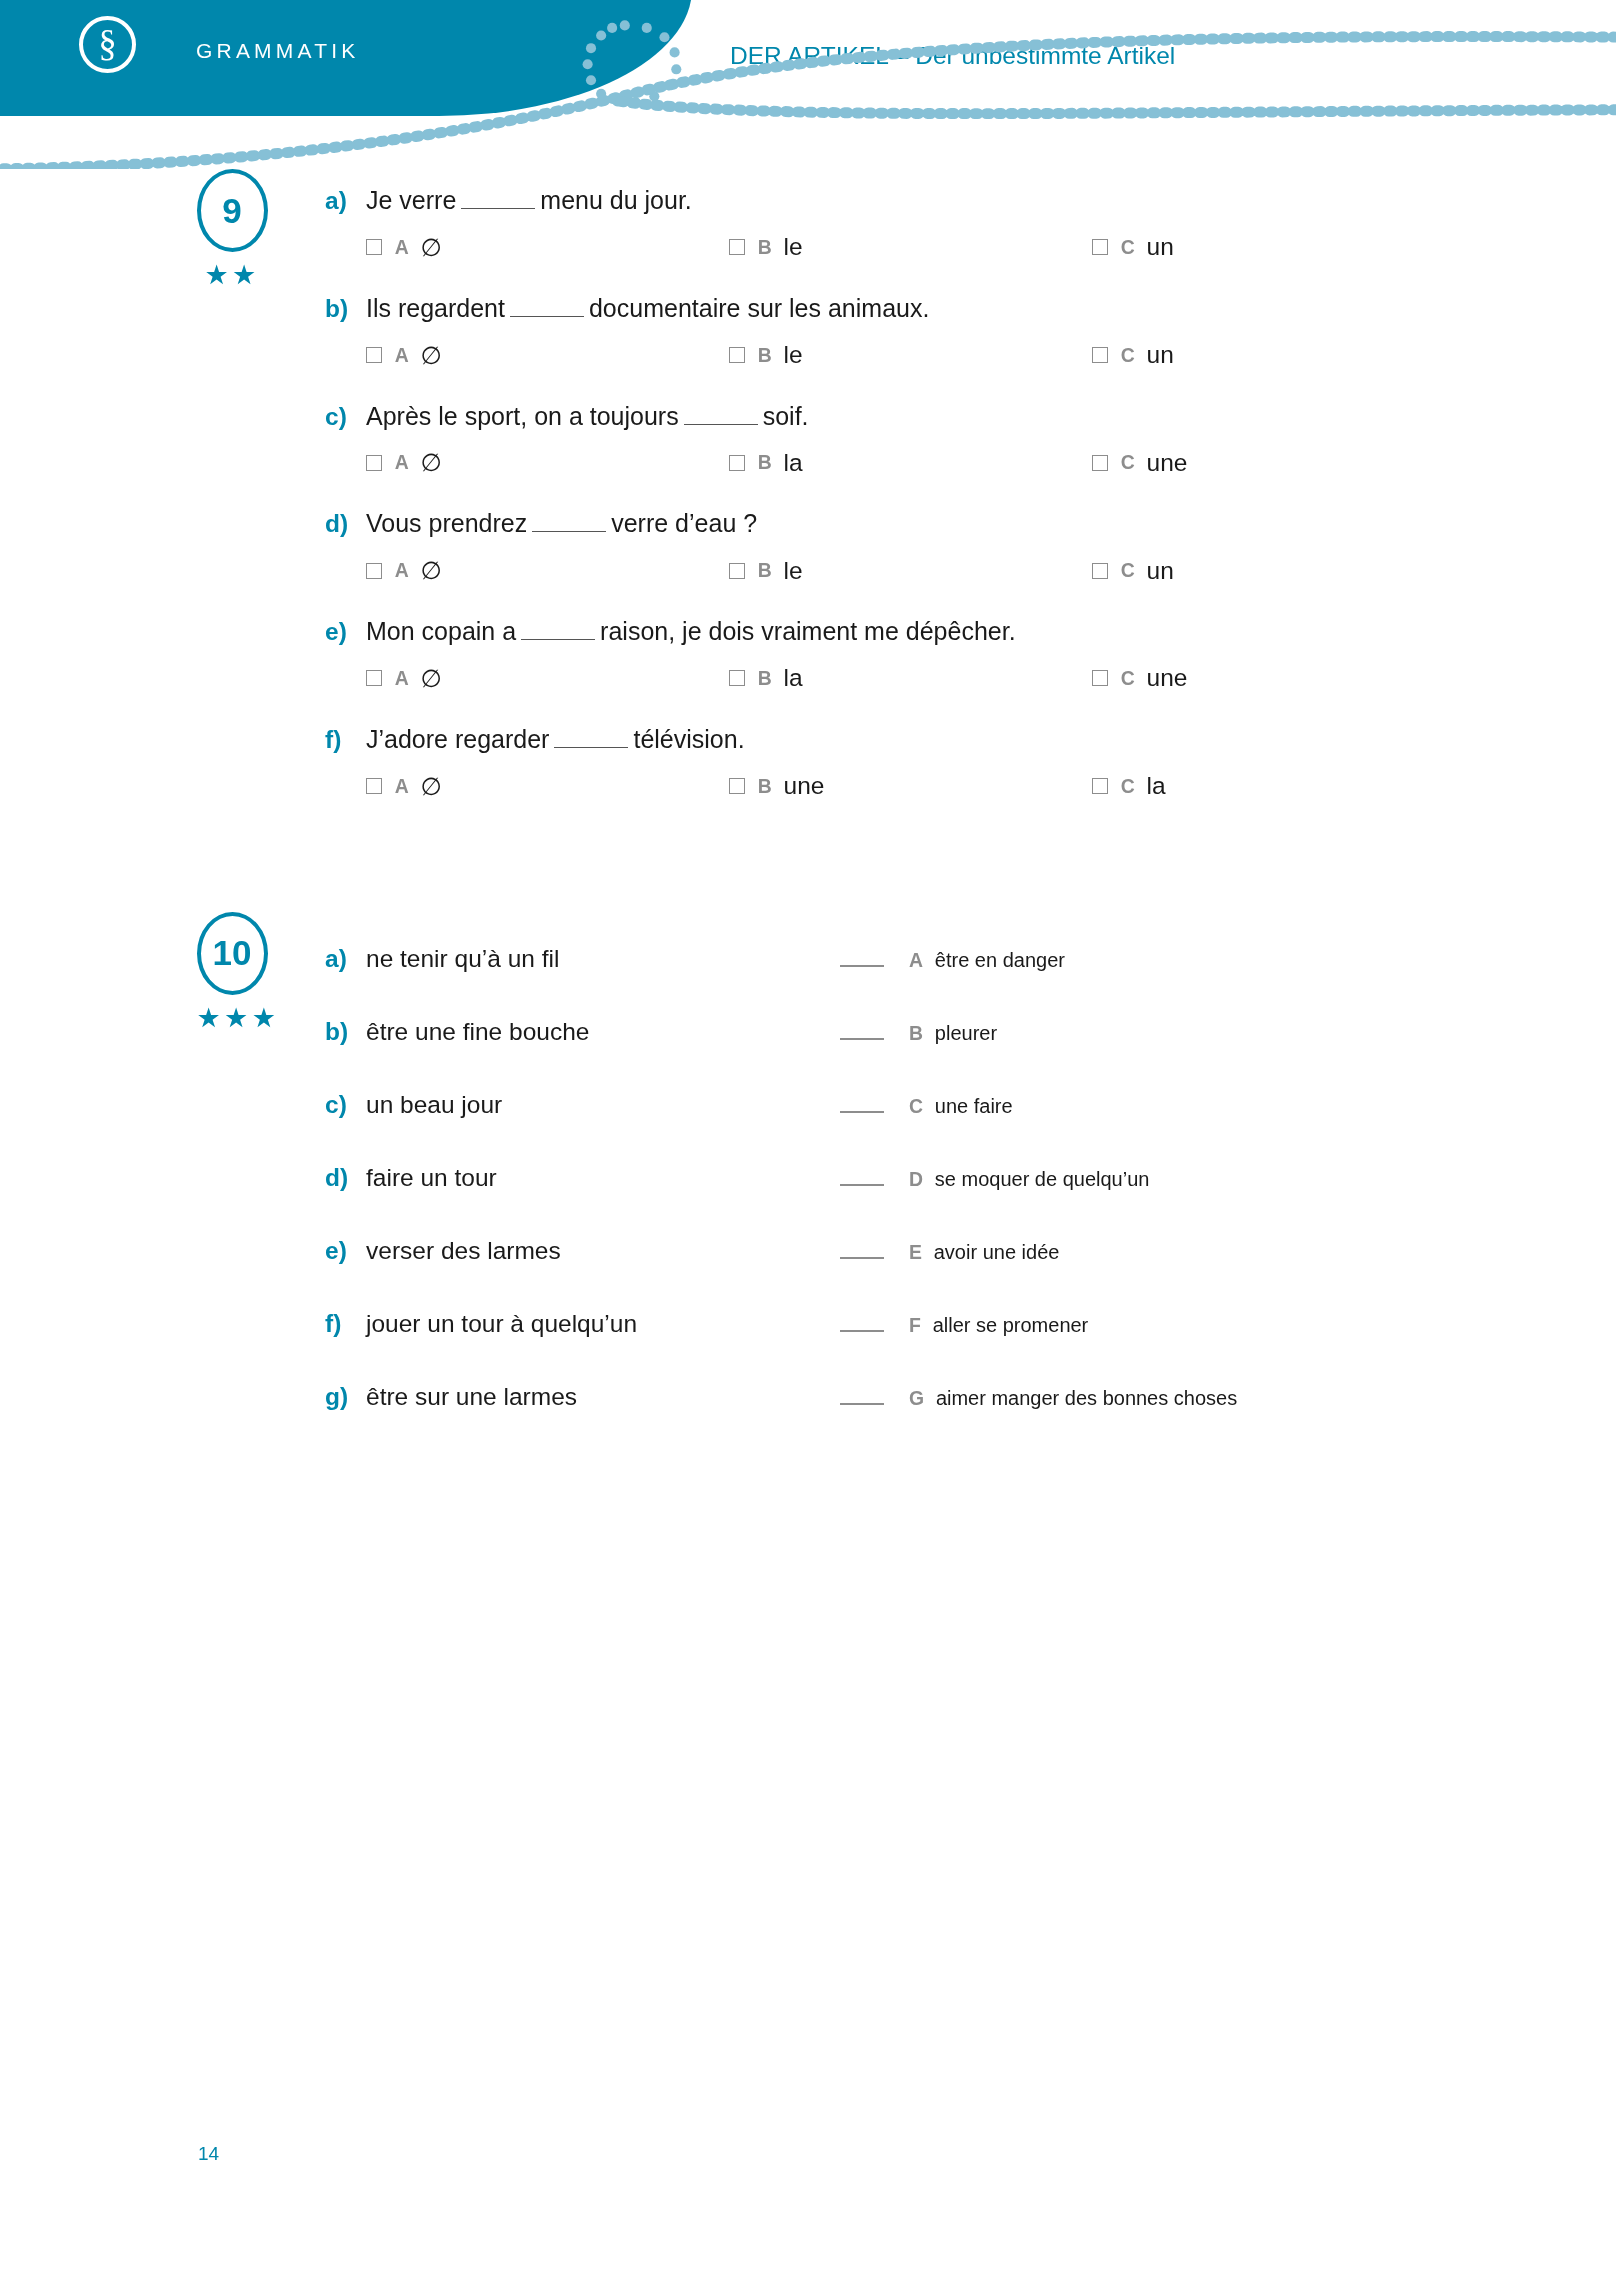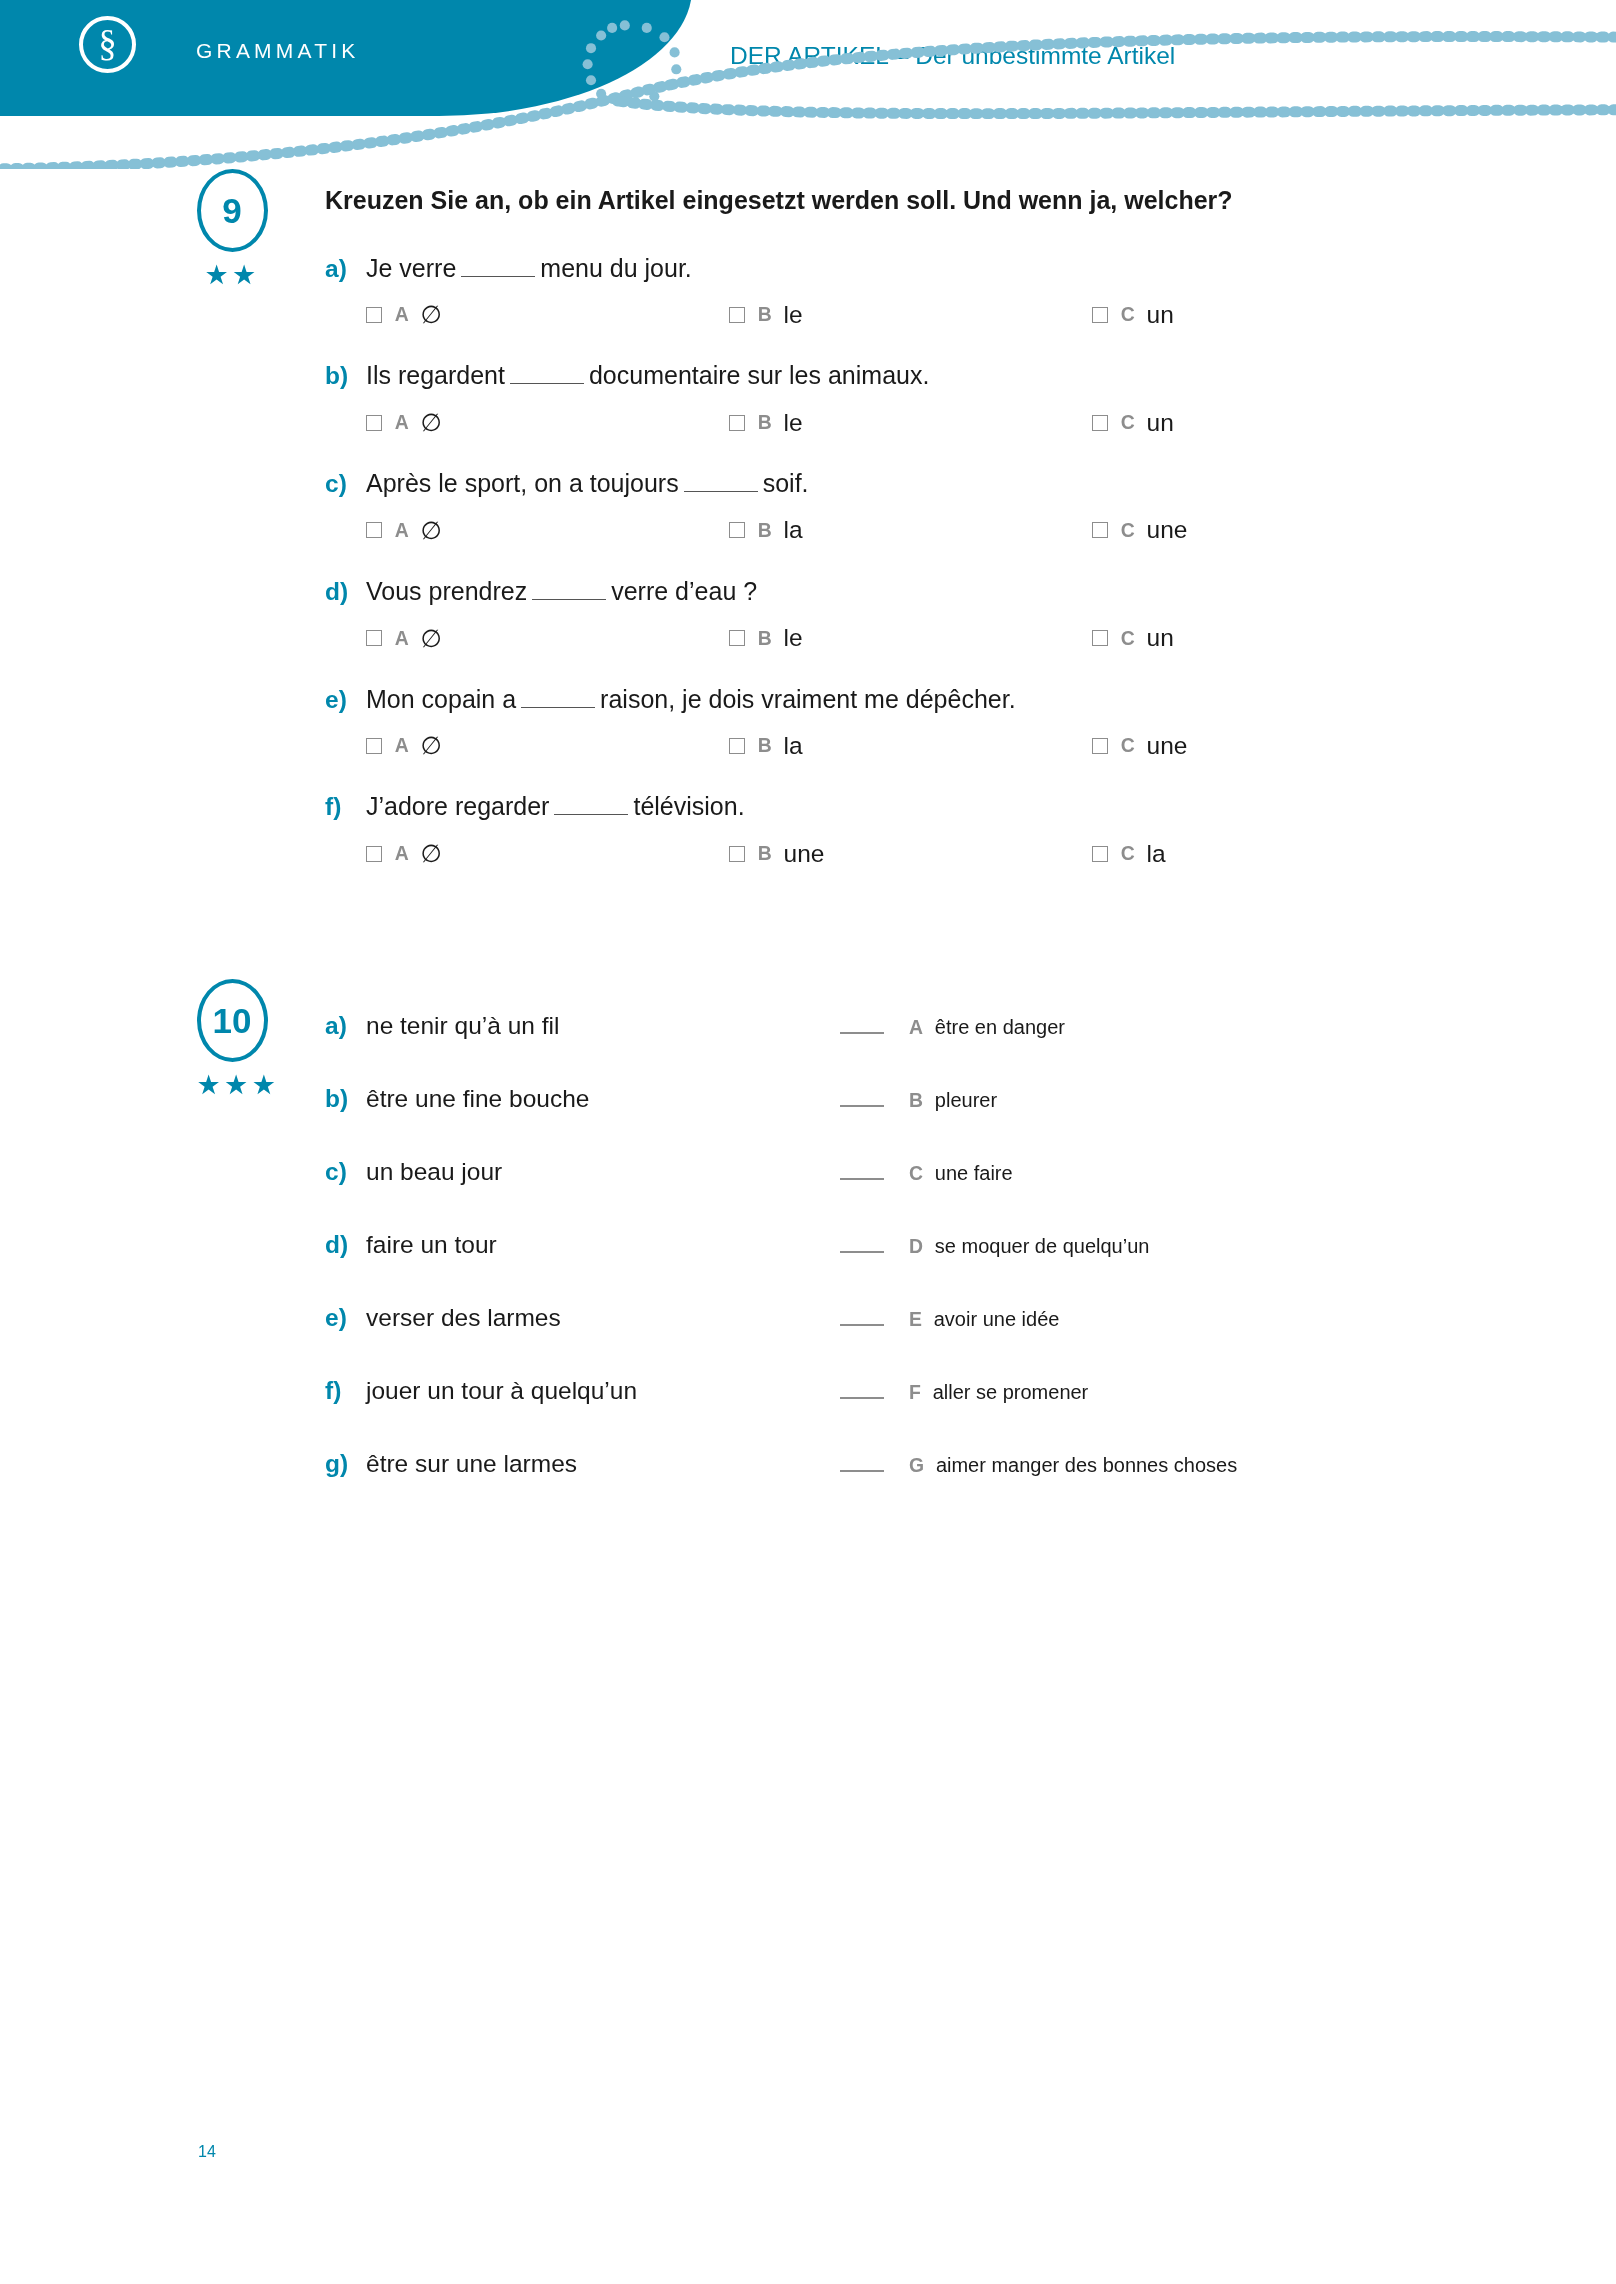--- a/index.html
+++ b/index.html
@@ -220,21 +220,21 @@
   .match-def-text { font-size: 20px; }
 
   .ex-gap { height: 81px; }
 
   
   .footer-pagenum {
     position: absolute;
     top: 2143px;
     left: 198px;
     color: #0087ac;
-    font-size: 16px;
+    font-size: 19px;
   }
 </style>
 </head>
 <body>
 
 <div class="header">
   <div class="header-band"></div>
 
   <div class="logo-circle">
     <span>§</span>
@@ -275,21 +275,20 @@
 
 <div class="page">
 
   <div class="exercise">
     <div class="ex-marker">
       <div class="ex-num">9</div>
       <div class="ex-stars">★★</div>
     </div>
 
     <div class="ex-body">
-      <div class="ex-instruction">Kreuzen Sie an, ob ein Artikel eingesetzt werden soll. Und wenn ja, welcher?</div>
 
       <div class="mc-item">
         <div class="mc-q">
           <span class="item-letter">a)</span>
           <span>Je verre</span>
           <span class="blank-line"></span>
           <span>menu du jour.</span>
         </div>
         <div class="mc-options">
           <div class="mc-opt">

